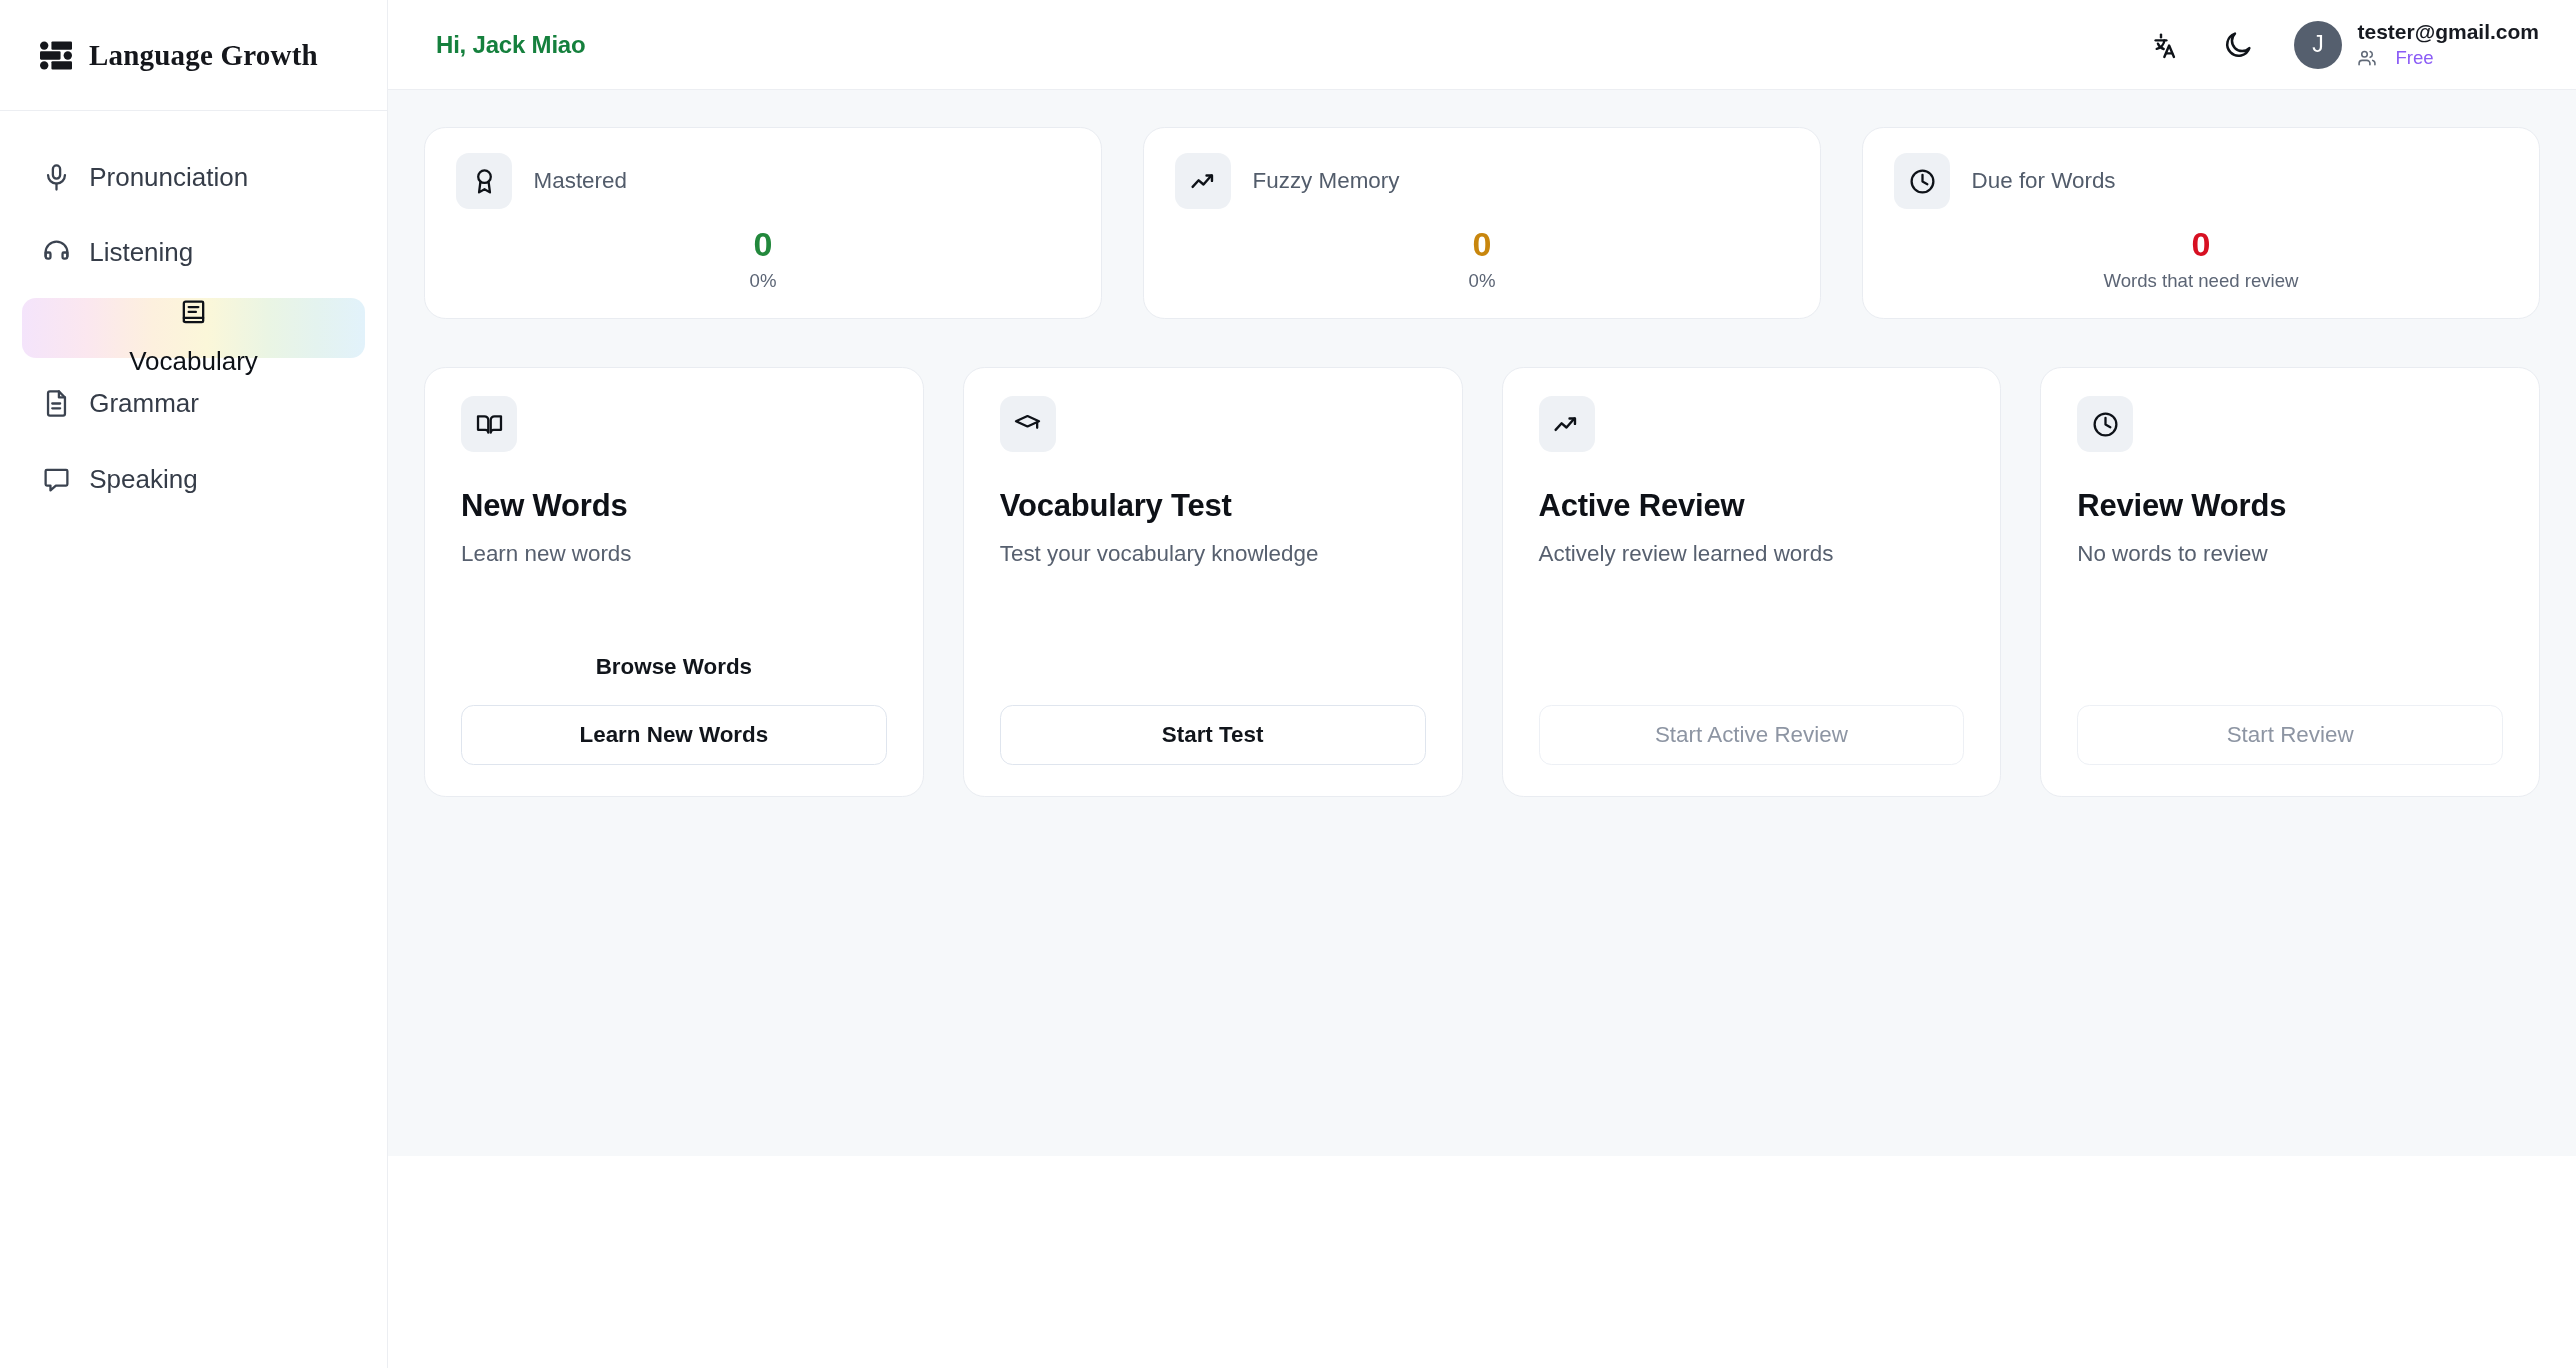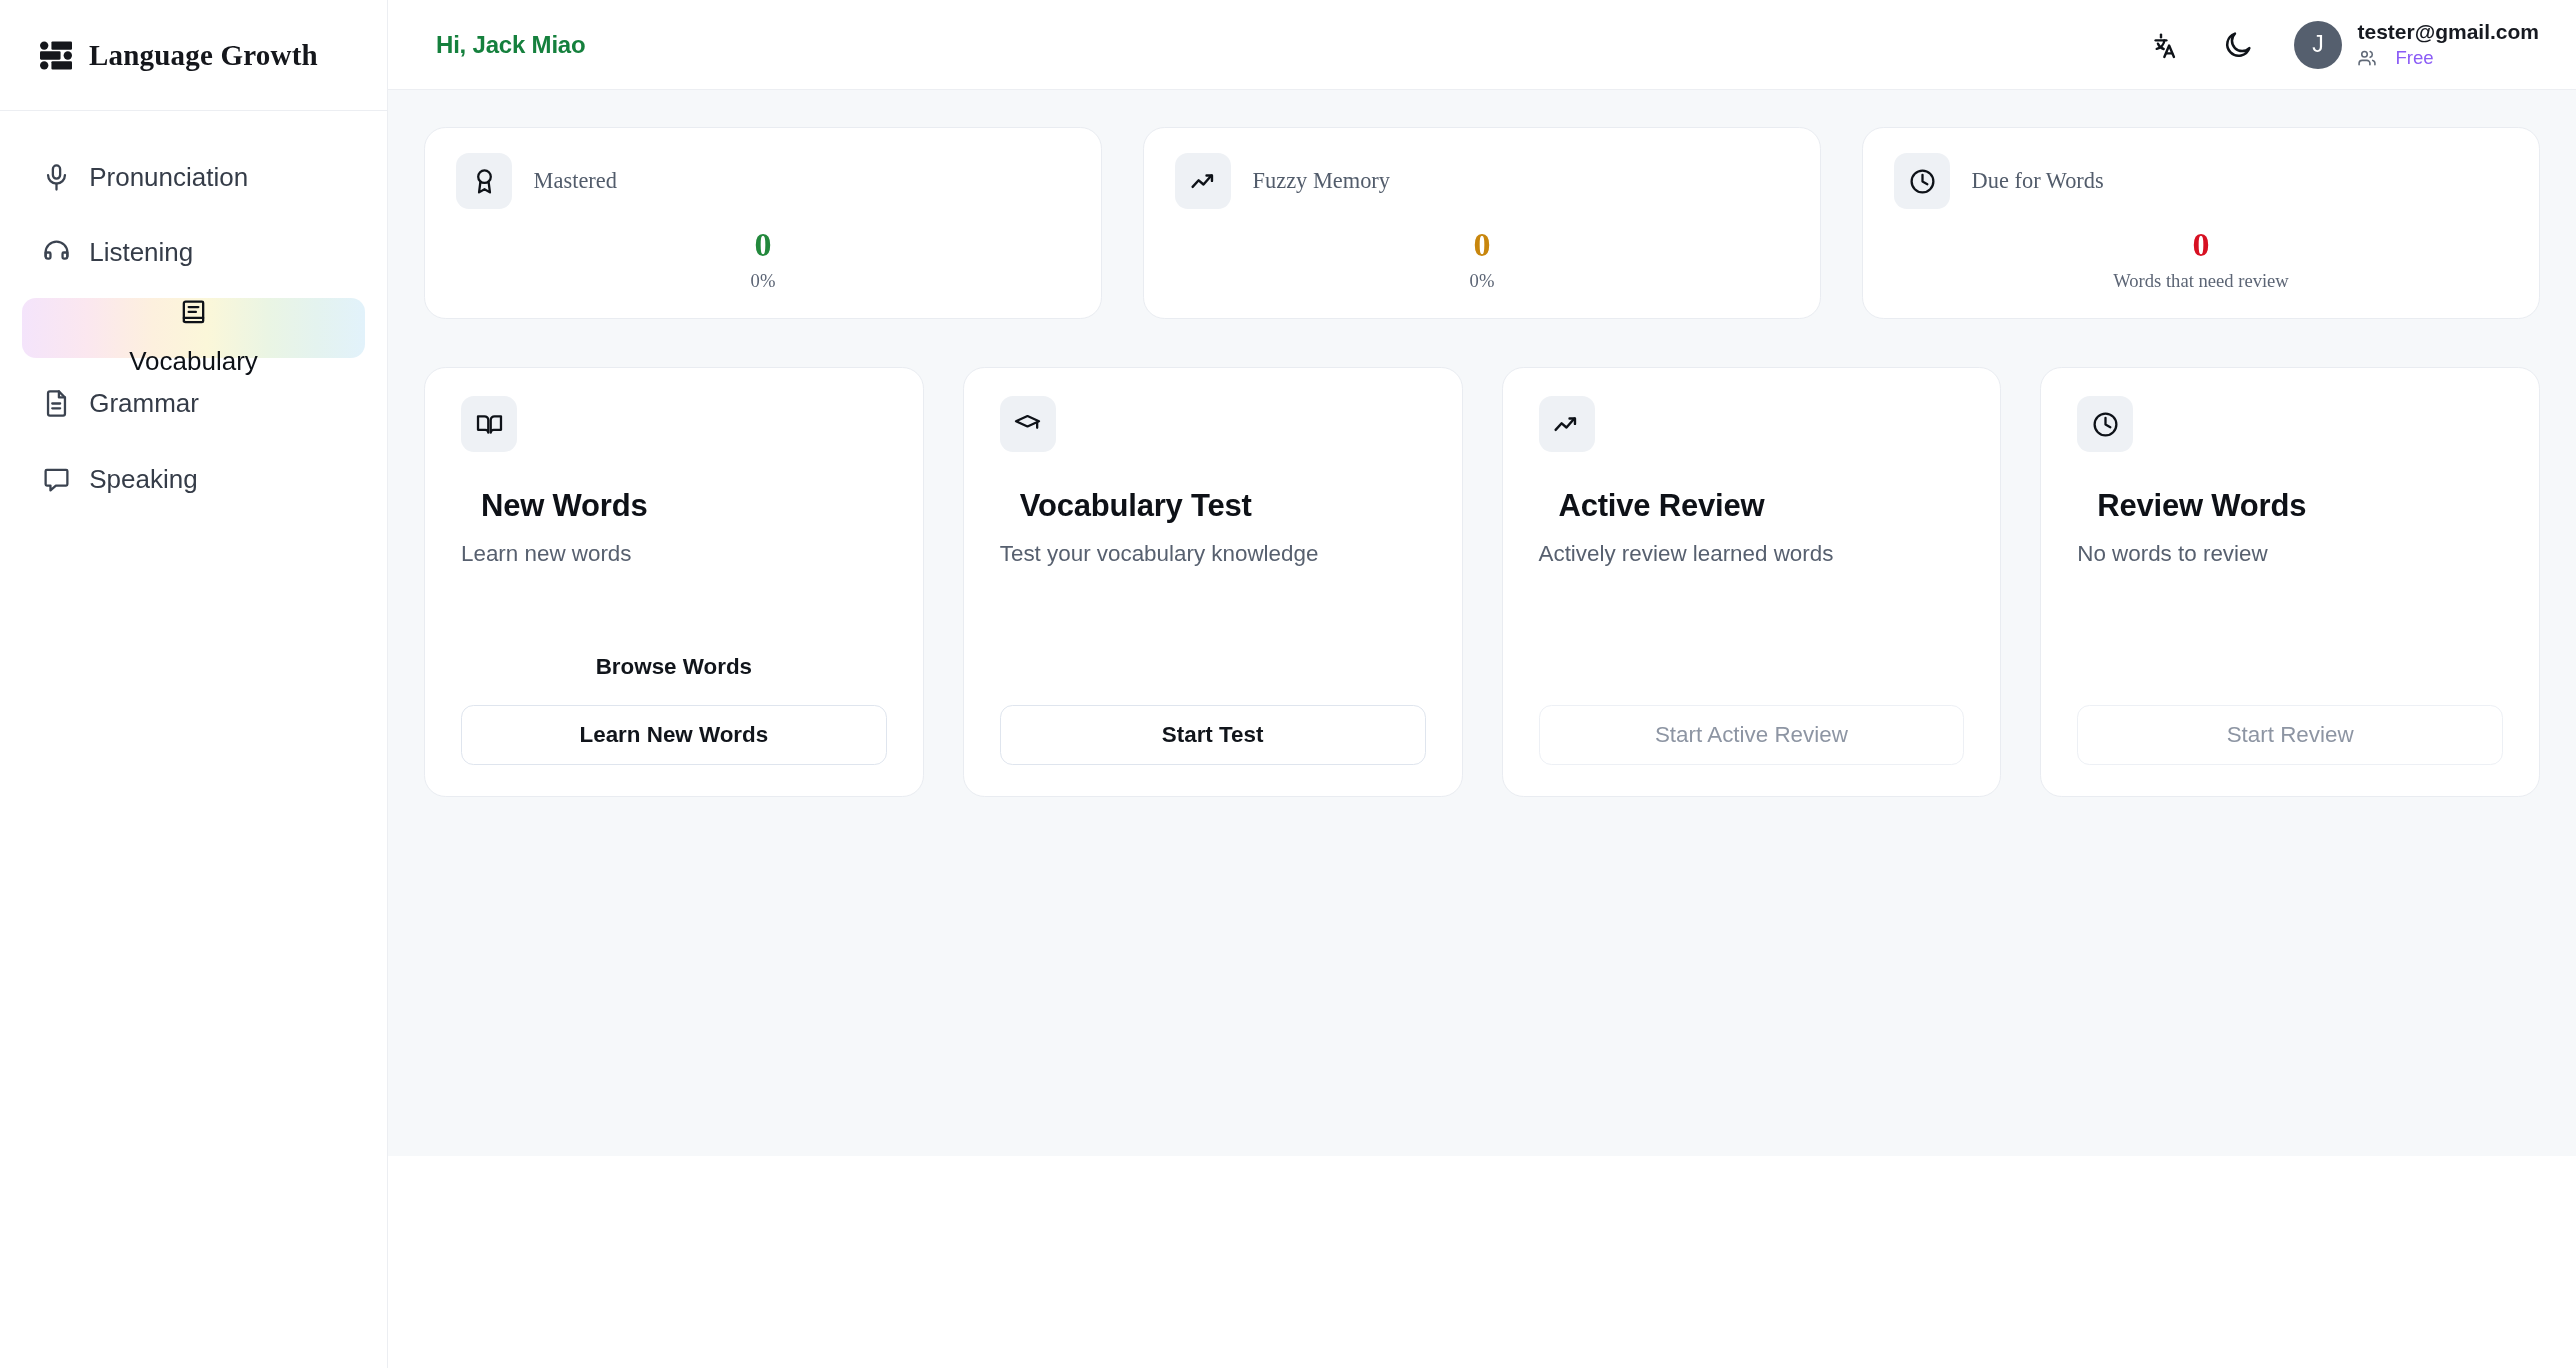--- a/index.html
+++ b/index.html
@@ -89,21 +89,21 @@
   .user-plan { display: flex; align-items: center; gap: 18px; font-size: 18.6px; color: #8b5cf6; }
   .user-plan svg { width: 20px; height: 20px; display: block; }
 
   .content {
     flex: 1; background: #f6f8fa;
     padding: 37px 36px 0 36px;
     overflow: hidden;
   }
 
   
-  .stats { display: flex; gap: 41px; margin-bottom: 48px; font-family: Liberation Serif, serif; }
+  .stats { display: flex; gap: 41px; margin-bottom: 48px; }
   .stat-card {
     flex: 1;
     background: #ffffff;
     border: 1.5px solid #e9ecf1;
     border-radius: 21.6px;
     padding: 25px 31px 26px 31px;
     min-height: 192px;
     display: flex; flex-direction: column;
   }
   .stat-head { display: flex; align-items: center; gap: 21.6px; }
@@ -124,21 +124,21 @@
   .action-card {
     flex: 1;
     background: #ffffff;
     border: 1.5px solid #e9ecf1;
     border-radius: 21.6px;
     padding: 28px 36px 31px 36px;
     min-height: 430px;
     display: flex; flex-direction: column;
   }
   .action-card .sq-icon { margin-bottom: 36px; }
-  .action-title { font-size: 31px; font-weight: 700; color: #0e1117; letter-spacing: -0.2px; margin-left: 20px; }
+  .action-title { font-size: 31px; font-weight: 700; color: #0e1117; letter-spacing: -0.2px; }
   .action-desc { font-size: 22.4px; color: #57606f; margin-top: 17px; }
   .action-spacer { flex: 1; }
   .browse-link {
     text-align: center; font-size: 22.4px; font-weight: 700;
     color: #11151b; margin-bottom: 25px; cursor: pointer;
   }
   .action-btn {
     width: 100%; height: 60px;
     border: 1.5px solid #dfe5ee;
     border-radius: 12.4px;

